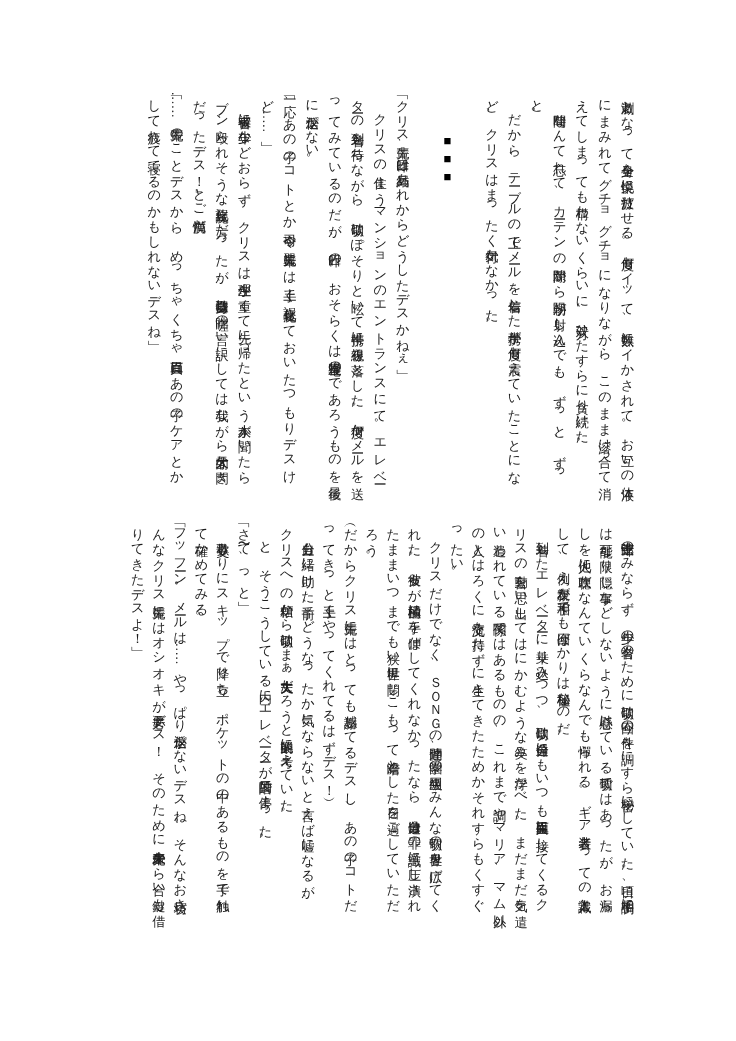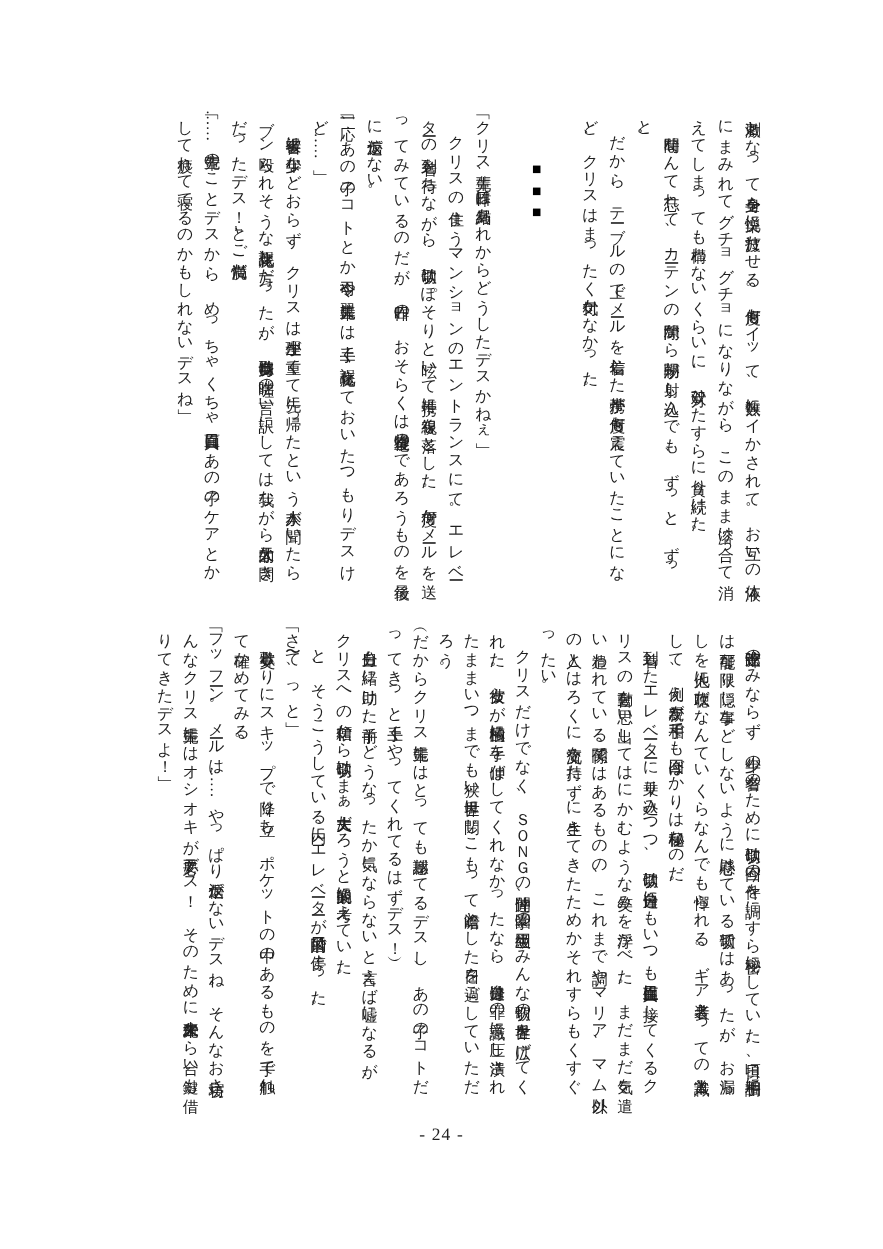--- a/index.html
+++ b/index.html
@@ -89,15 +89,14 @@
       <p class="para indent">到着したエレベーターに乗り込みつつ、切歌は自分達にもいつも生真面目に接してくるクリスの言動を思い出してはにかむような笑みを浮かべた。まだまだ気を遣い遣われている関係ではあるものの、これまで調やマリア、マム以外の人とはろくに交流を持たずに生きてきたためかそれすらもくすぐったい。</p>
       <p class="para indent">クリスだけでなく、ＳＯＮＧの仲間達、学園の同級生、みんな切歌の世界を広げてくれた。彼女らが積極的に手を伸ばしてくれなかったなら、自分達は罪の意識に圧し潰されたままいつまでも狭い世界に閉じこもって暗澹とした日々を過ごしていただろう。</p>
       <p class="para">（だからクリス先輩にはとっても感謝してるデスし、あの子のコトだってきっと上手くやってくれてるはずデス！）</p>
       <p class="para indent">自分も一緒に助けた手前、どうなったか気にならないと言えば嘘になるが、クリスへの信頼から切歌はまぁ大丈夫だろうと楽観的に考えていた。</p>
       <p class="para indent">と、そうこうしている内にエレベーターが目的階で停まった。</p>
       <p class="para">「さ〜て、っと」</p>
       <p class="para indent">鼻歌交じりにスキップで降り立ち、ポケットの中のあるものを手で触れて確かめてみる。</p>
       <p class="para">「フッフーン。メールは……やっぱり返信がないデスね。そんなお寝坊さんなクリス先輩にはオシオキが必要デス！　そのために未来先輩から合い鍵も借りてきたデスよ！」</p>
     </section>
 
-  <div class="page-number">- 24 -</div>
 
 </div>
 
 </body></html>

